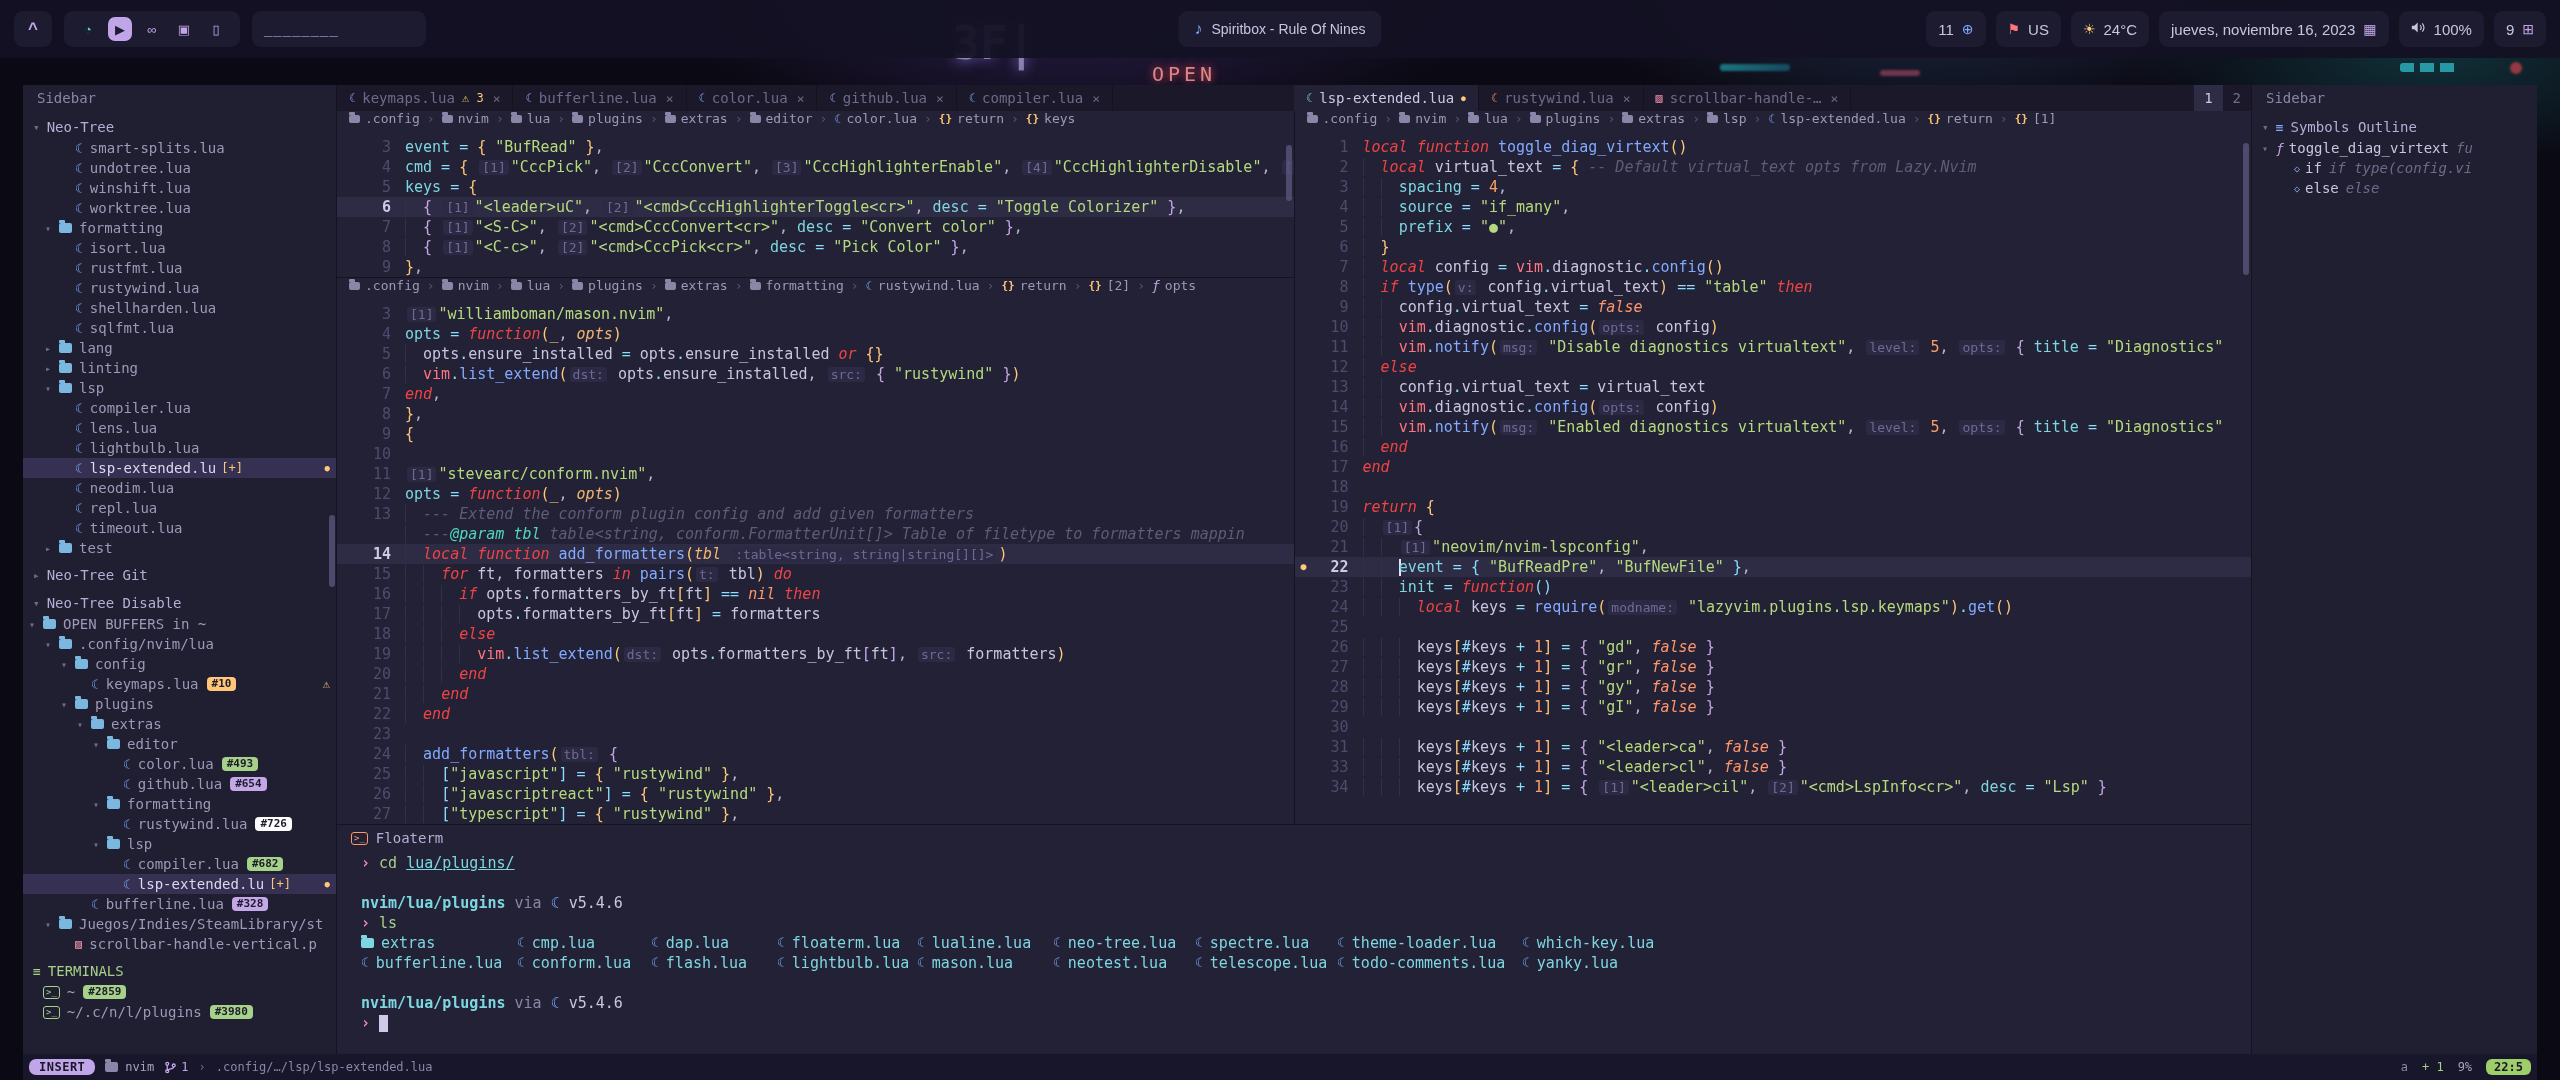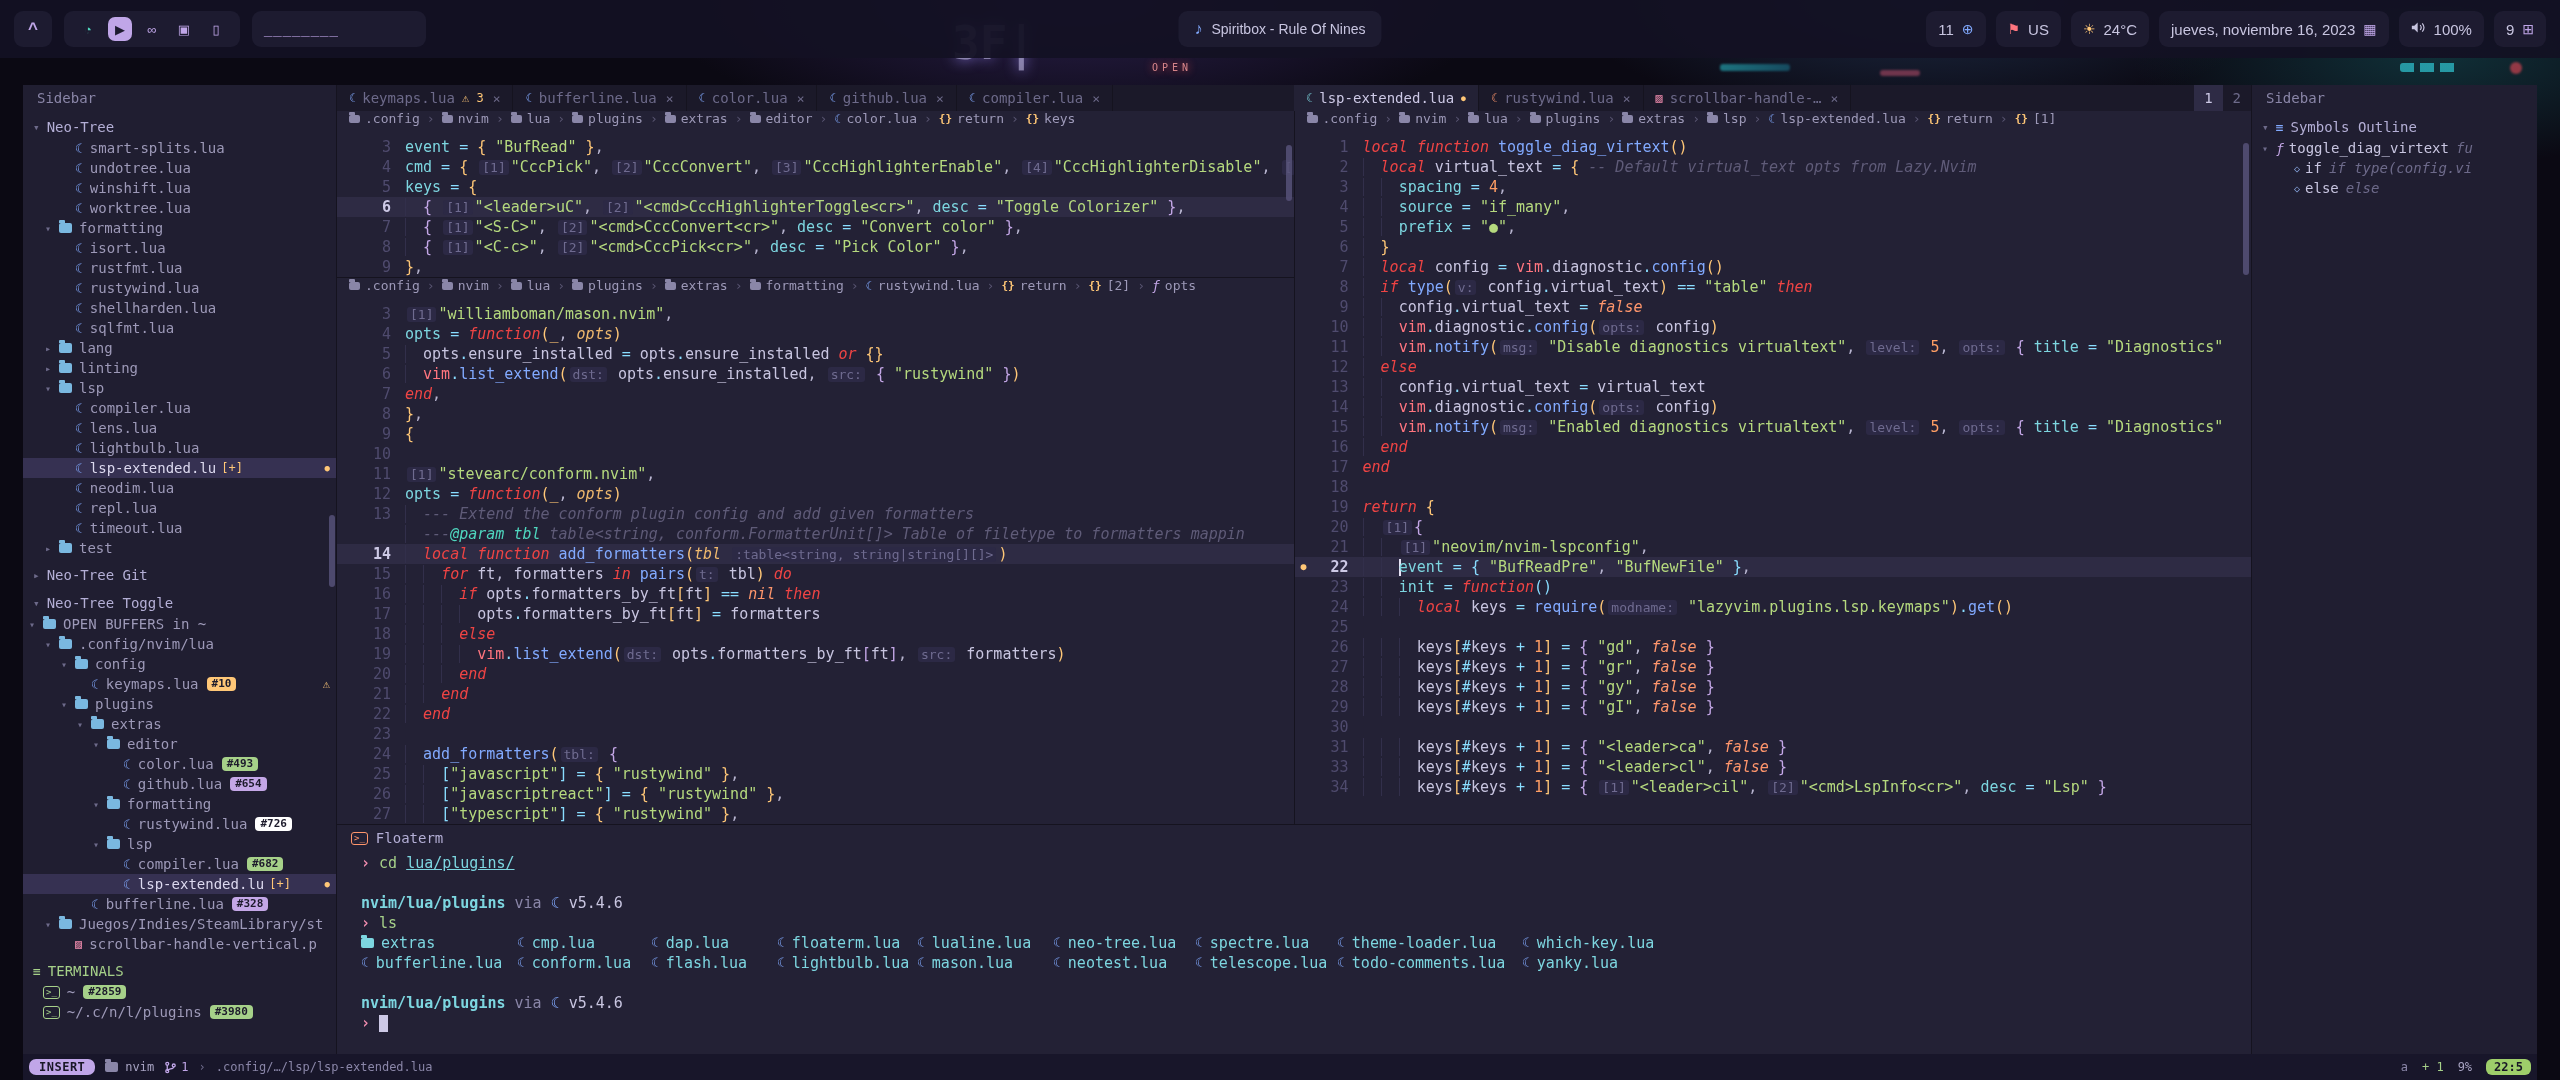--- a/index.html
+++ b/index.html
@@ -6,21 +6,21 @@
   body{width:2560px;height:1080px;overflow:hidden;position:relative;
        background:#0b0913;font-family:"DejaVu Sans Mono",monospace;
        -webkit-font-smoothing:antialiased}
   
   .wallpaper{position:absolute;inset:0;
     background:radial-gradient(600px 200px at 42% 0%,#2a1f4a 0%,transparent 70%),
                radial-gradient(500px 180px at 75% 0%,#1d2b44 0%,transparent 70%),
                radial-gradient(400px 150px at 95% 5%,#103038 0%,transparent 75%),#0b0913}
   .wp-sign1{position:absolute;left:952px;top:16px;font-size:46px;font-weight:bold;
     color:rgba(205,200,240,.55);text-shadow:0 0 14px rgba(160,140,255,.8)}
-  .wp-sign2{position:absolute;left:1152px;top:62px;font-size:10px;letter-spacing:4px;
+  .wp-sign2{position:absolute;left:1152px;top:62px;font-size:20px;letter-spacing:4px;
     color:rgba(255,160,160,.8);text-shadow:0 0 8px rgba(255,80,80,.9)}
   .wp-neon{position:absolute;border-radius:3px}
   .n1{left:1720px;top:64px;width:70px;height:7px;background:linear-gradient(90deg,#2bd5e0,#1b7f99);opacity:.5;filter:blur(1px)}
   .n2{left:1880px;top:70px;width:40px;height:6px;background:#e05a7a;opacity:.45;filter:blur(1px)}
   .n3{left:2400px;top:63px;width:90px;height:9px;background:linear-gradient(90deg,#35e2ef 0 14px,transparent 14px 20px,#35e2ef 20px 34px,transparent 34px 40px,#35e2ef 40px 54px,transparent 54px);opacity:.6}
   .n4{left:2510px;top:62px;width:12px;height:12px;border-radius:50%;background:#ff4a5a;opacity:.55;filter:blur(1px)}
   
   .topbar{position:absolute;left:0;top:0;right:0;height:58px;display:flex;align-items:center;
     background:rgba(19,17,35,.94);padding:0 14px;gap:12px;z-index:5;
     font-family:"Liberation Sans",sans-serif;font-size:15px;color:#c8c5e0}
@@ -352,21 +352,21 @@
             <span class="ic fold"></span>
             <span class="tlabel">test</span>
           </div>
         </div>
       <div class="sec-h">
         <span class="chev">▸</span>
         <span>Neo-Tree Git</span>
       </div>
       <div class="sec-h">
         <span class="chev">▾</span>
-        <span>Neo-Tree Toggle</span>
+        <span>Neo-Tree Disable</span>
       </div>
       <div id="tree2">
           <div class="trow" style="padding-left: 6px;">
             <span class="chev">▾</span>
             <span class="ic fold"></span>
             <span class="tlabel">OPEN BUFFERS in ~</span>
           </div>
           <div class="trow" style="padding-left: 22px;">
             <span class="chev">▾</span>
             <span class="ic fold"></span>

